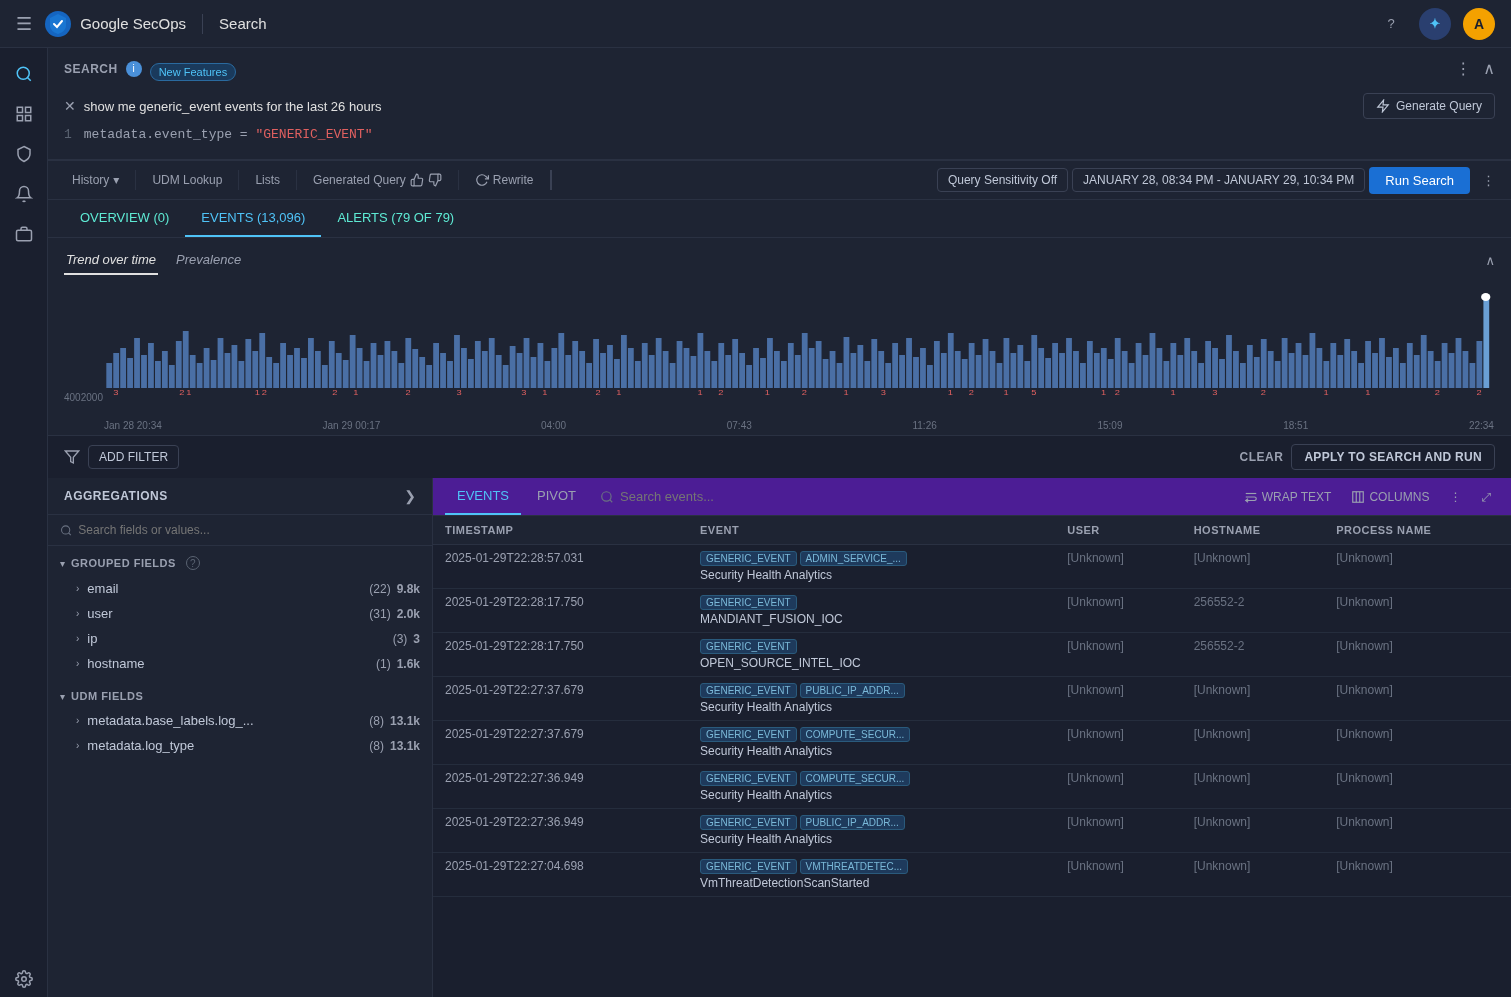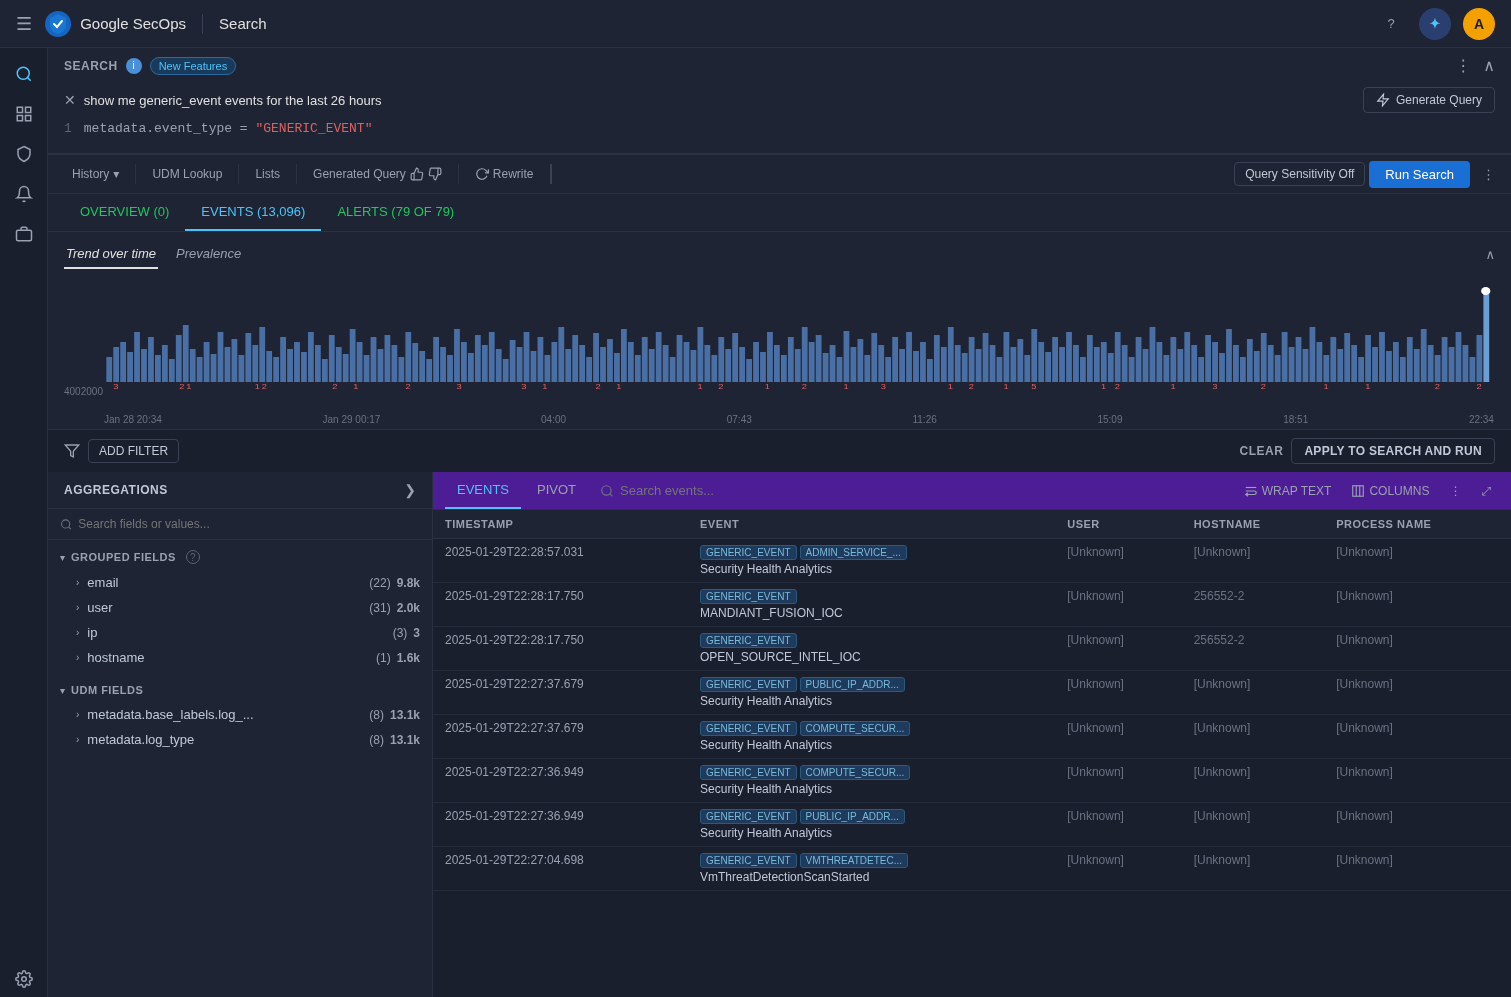--- a/index.html
+++ b/index.html
@@ -90,20 +90,21 @@
       cursor: pointer;
     }
     .new-features-badge {
       background: #1a3a5c;
       border: 1px solid #2a6a9f;
       color: #4fc3f7;
       border-radius: 12px;
       padding: 2px 8px;
       font-size: 11px;
       cursor: pointer;
+      margin-top: 7px;
     }
     .search-header-spacer { flex: 1; }
     .search-header-icon { color: #9aa0b0; cursor: pointer; font-size: 16px; margin-left: 4px; }
 
     .search-input-row {
       display: flex;
       align-items: center;
       padding: 4px 16px;
       gap: 8px;
     }
@@ -196,21 +197,21 @@
     .tabs-row {
       display: flex;
       align-items: center;
       background: #1e2433;
       padding: 0 16px;
       border-bottom: 1px solid #2a3142;
     }
     .tab {
       padding: 10px 16px;
       font-size: 13px;
-      color: #22c55e;
+      color: #5eead4;
       cursor: pointer;
       border-bottom: 2px solid transparent;
       white-space: nowrap;
     }
     .tab.active { color: #4fc3f7; border-bottom-color: #4fc3f7; }
 
     
     .chart-section {
       background: #1e2433;
       padding: 0;
@@ -614,20 +615,21 @@
       <div class="toolbar-btn">
         <svg width="14" height="14" viewBox="0 0 24 24" fill="none" stroke="#9aa0b0" stroke-width="2">
             <polyline points="23 4 23 10 17 10"></polyline>
             <path d="M20.49 15a9 9 0 1 1-2.12-9.36L23 10"></path>
           </svg>
         <span>Rewrite</span>
       </div>
       <div class="toolbar-separator" style="width:2px; background:#3a4154;"></div>
       <div class="toolbar-spacer"></div>
       <button class="case-sensitivity-btn">Query Sensitivity Off</button>
+      <button class="date-range-btn">JANUARY 28, 08:34 PM - JANUARY 29, 10:34 PM</button>
       <button class="run-search-btn">Run Search</button>
       <span class="toolbar-more-icon" style="margin-left:8px;">⋮</span>
     </div>
 
     <div class="tabs-row">
       <div class="tab">OVERVIEW (0)</div>
       <div class="tab active">EVENTS (13,096)</div>
       <div class="tab">ALERTS (79 OF 79)</div>
     </div>
 

